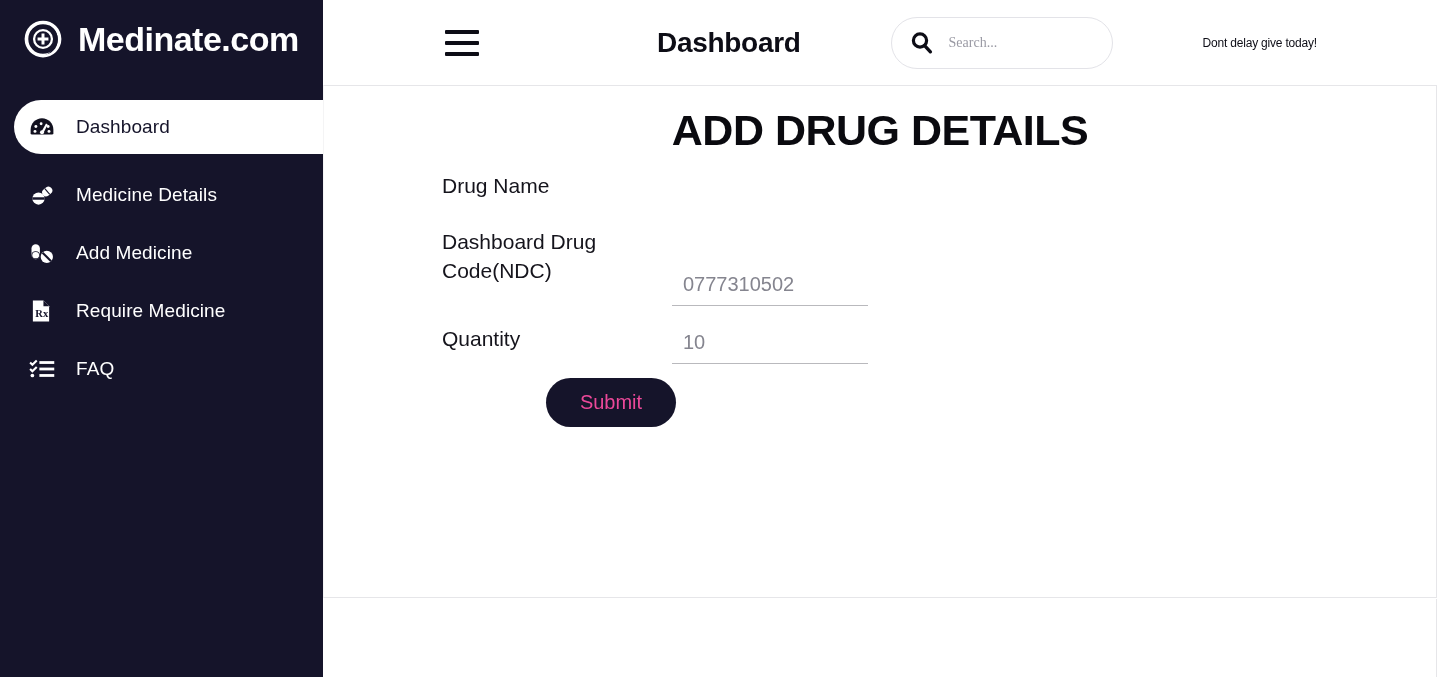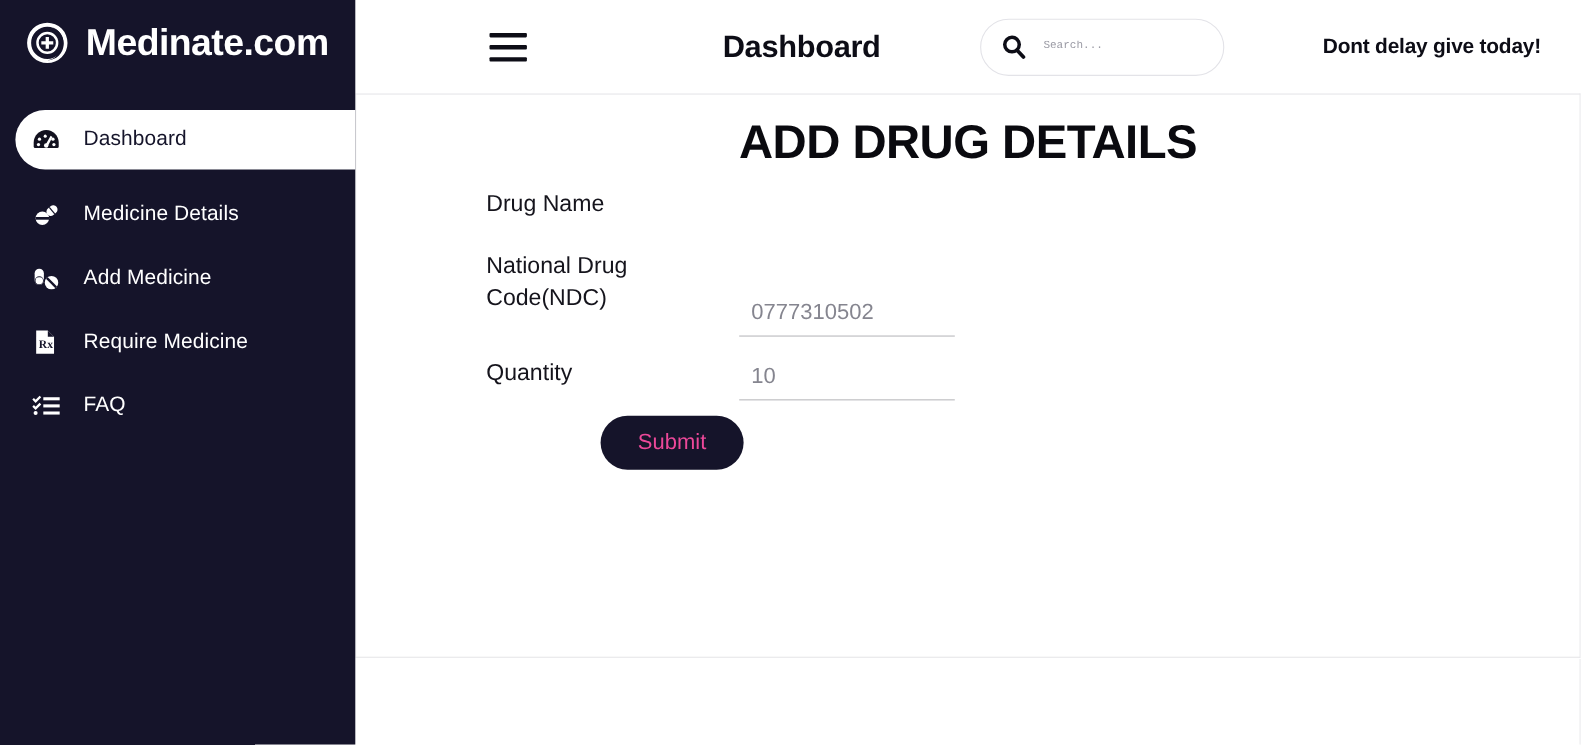--- a/index.html
+++ b/index.html
@@ -94,31 +94,31 @@
     width:222px; height:52px;
     border:1px solid #e3e3e8;
     border-radius:26px;
     display:flex; align-items:center;
     padding-left:17px; gap:14px;
     background:#fff;
   }
   #searchbox .s-ico { width:26px; height:26px; flex:0 0 26px; }
   #searchbox input {
     border:none; outline:none;
-    font-family:Liberation Mono, monospace;
-    font-size:10px;
+    font-family:Liberation Serif, serif;
+    font-size:14px;
     color:#0c4a6e;
     width:150px;
     background:transparent;
   }
   #searchbox input::placeholder { color:#9a9aa4; }
   #tagline {
     margin-left:90px;
-    font-size:19px;
-    font-weight:700;
+    font-size:12px;
+    font-weight:400;
     color:#0d0d16;
     letter-spacing:-0.2px;
     white-space:nowrap;
   }
 
   
   #panel {
     position:absolute;
     left:323px; top:85px;
     width:1114px; height:513px;
@@ -344,21 +344,21 @@
 
     <h1 id="form-title">ADD DRUG DETAILS</h1>
 
     <div class="form-rows">
 
       <div class="frow frow-1">
         <div class="flabel">Drug Name</div>
       </div>
 
       <div class="frow frow-2">
-        <div class="flabel">National Drug Code(NDC)</div>
+        <div class="flabel">Dashboard Drug Code(NDC)</div>
         <div class="fctrl">
           <input class="line" type="text" placeholder="0777310502" style="">
         </div>
       </div>
 
       <div class="frow frow-3">
       </div>
 
       <div class="frow frow-4">
         <div class="flabel">Quantity</div>

